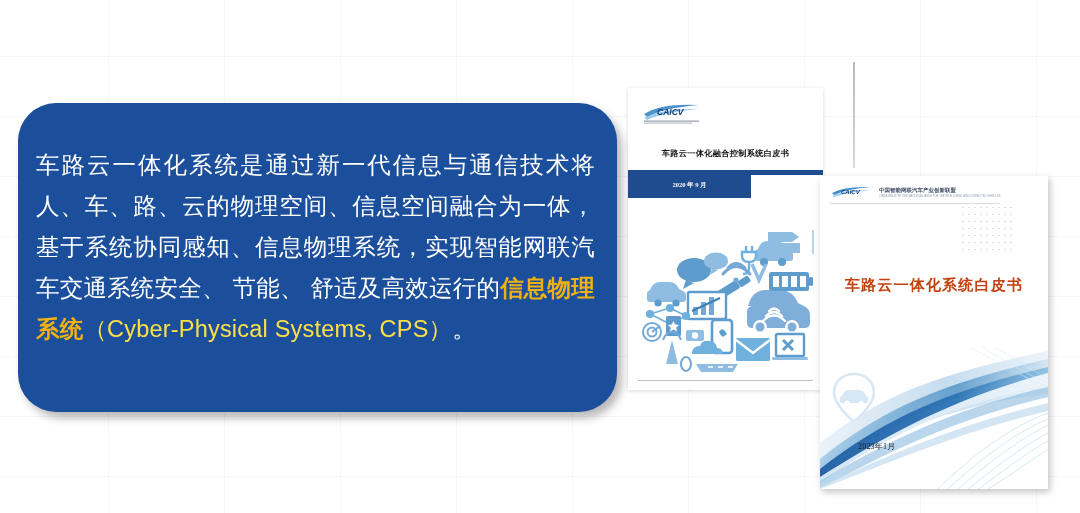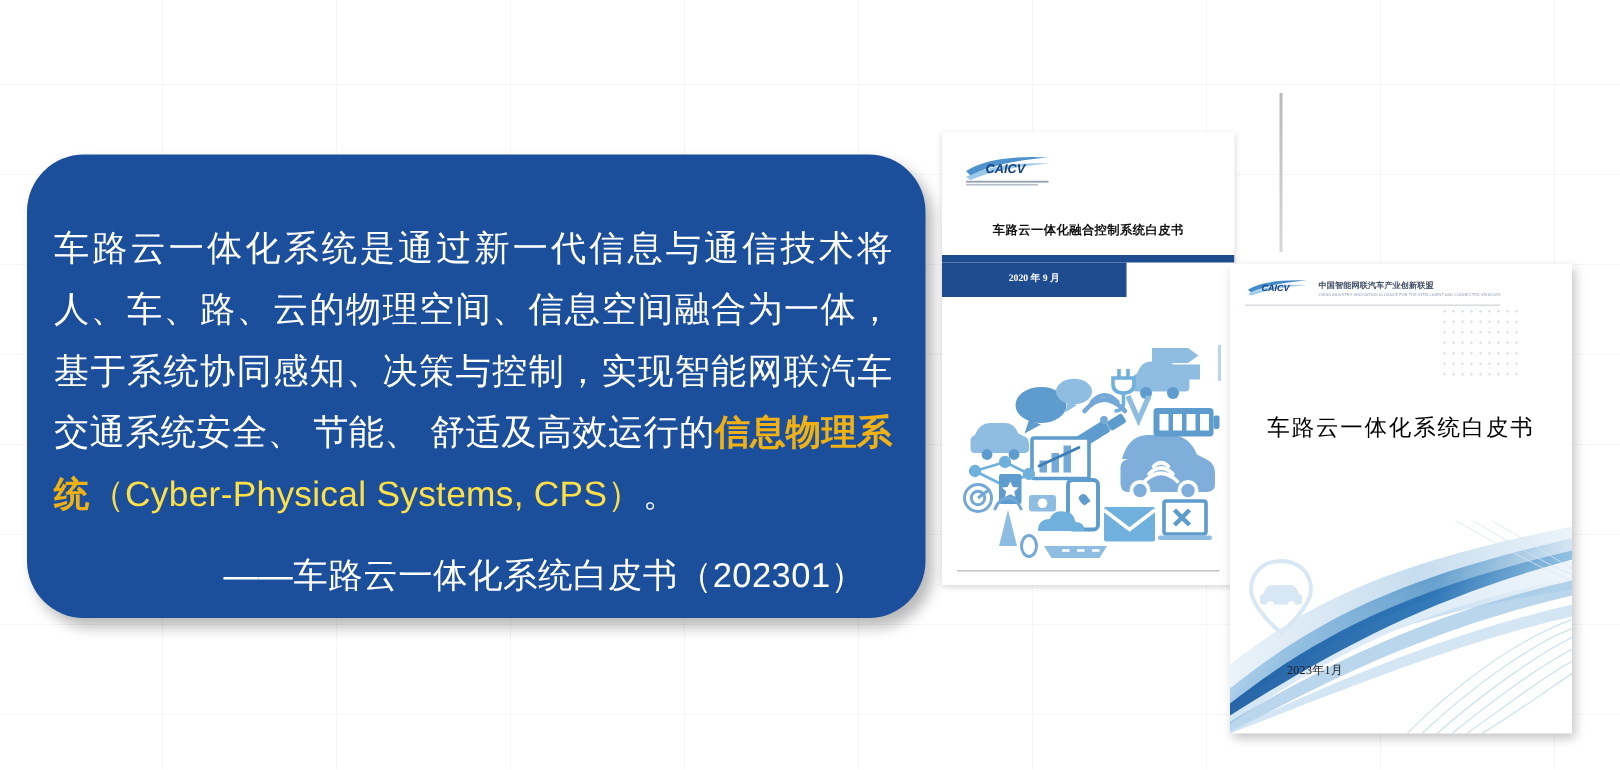--- a/index.html
+++ b/index.html
@@ -201,22 +201,22 @@
     height: 1px;
     background: #d6dae1;
   }
   #doc-two-title {
     position: absolute;
     left: 0;
     right: 0;
     top: 100px;
     text-align: center;
     font-size: 15px;
-    font-weight: 400;
-    color: #000000;
+    font-weight: 700;
+    color: #c2410c;
     letter-spacing: 1.2px;
   }
   #doc-two-dots {
     position: absolute;
     right: 34px;
     top: 28px;
     width: 54px;
     height: 50px;
     background-image: radial-gradient(circle, #ccd4de 0.8px, transparent 0.9px);
     background-size: 6px 7px;
@@ -247,22 +247,21 @@
     font-family: "Liberation Serif", "DejaVu Serif", serif;
     letter-spacing: 0.2px;
   }
 </style>
 </head>
 <body>
 
 <div id="slide-bg"></div>
 
 <div id="quote-card">
-  <div id="quote-body"><span>车路云一体化系统是通过新一代信息与通信技术将人、车、路、云的物理空间、信息空间融合为一体，基于系统协同感知、决策与控制，实现智能网联汽车交通系统安全、 节能、 舒适及高效运行的</span><span class="hl-gold">信息物理系统</span><span class="hl-gold-light">（Cyber-Physical Systems, CPS）</span><span>。</span></div>
-  <div id="quote-source">——车路云一体化系统白皮书（202301）</div>
+  <div id="quote-body"><span>车路云一体化系统是通过新一代信息与通信技术将人、车、路、云的物理空间、信息空间融合为一体，基于系统协同感知、信息物理系统，实现智能网联汽车交通系统安全、 节能、 舒适及高效运行的</span><span class="hl-gold">信息物理系统</span><span class="hl-gold-light">（Cyber-Physical Systems, CPS）</span><span>。</span></div>
 </div>
 
 <div id="vertical-divider"></div>
 <div id="horizontal-divider"></div>
 
 <div id="doc-one">
 
   <div id="doc-one-logo">
     <svg viewBox="0 0 62 23" width="62" height="23">
       <path d="M3 12 Q20 1 58 3 Q22 6 6 15 Z" fill="#2f7fc4" opacity="0.85"></path>

